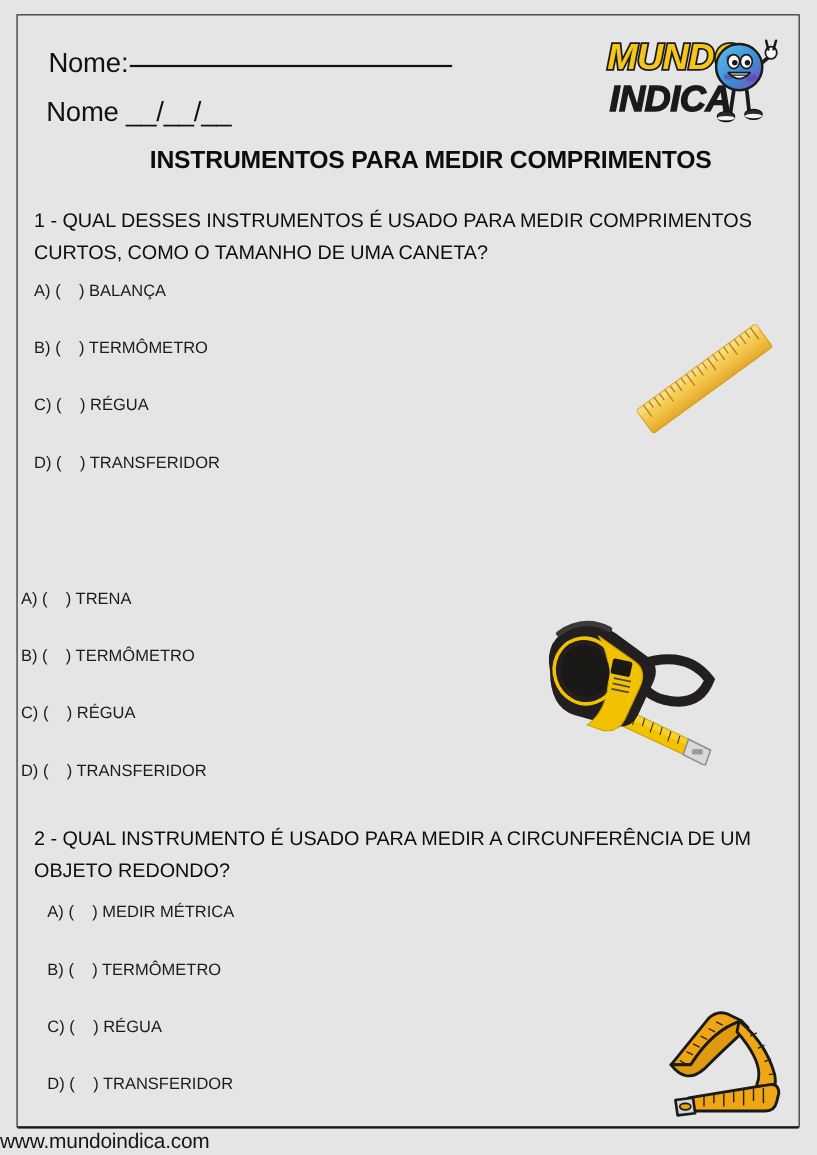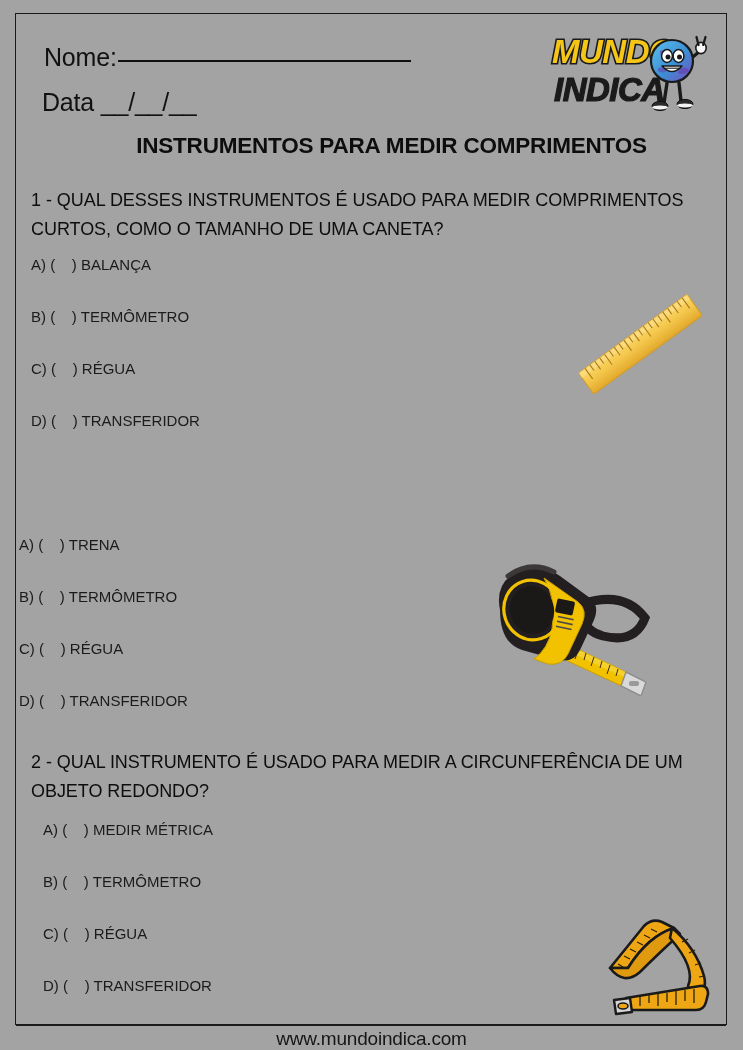--- a/index.html
+++ b/index.html
@@ -9,21 +9,21 @@
   }
   body {
     font-family: "Liberation Sans", sans-serif;
     -webkit-font-smoothing: antialiased;
   }
 
   .page {
     position: relative;
     width: 743px;
     height: 1050px;
-    background: #a3a3a3;
+    background: #e5e5e5;
     overflow: hidden;
   }
 
   
   .page-frame {
     position: absolute;
     left: 15px;
     top: 13px;
     width: 712px;
     height: 1012px;
@@ -128,38 +128,38 @@
     left: 16px;
     top: 1024px;
     width: 710px;
     border-top: 2px solid #1a1a1a;
   }
   .footer-text {
     position: absolute;
     left: 0;
     right: 0;
     top: 1028px;
-    text-align: center;
+    text-align: left;
     font-size: 19px;
     color: #161616;
     letter-spacing: -0.2px;
   }
 </style>
 </head>
 <body>
 
 <div class="page">
 
   <div class="page-frame"></div>
 
   <div class="hdr-name">
     <span>Nome:</span><span class="rule"></span>
   </div>
 
-  <div class="hdr-date">Data __/__/__</div>
+  <div class="hdr-date">Nome __/__/__</div>
 
   <div class="logo">
     <svg viewBox="0 0 168 92" width="168" height="92" xmlns="http://www.w3.org/2000/svg">
       <defs>
         <linearGradient id="globeGrad" x1="0" y1="0" x2="1" y2="1">
           <stop offset="0%" stop-color="#5FC0EE"></stop>
           <stop offset="55%" stop-color="#3B8FD4"></stop>
           <stop offset="100%" stop-color="#7A4BBF"></stop>
         </linearGradient>
       </defs>

